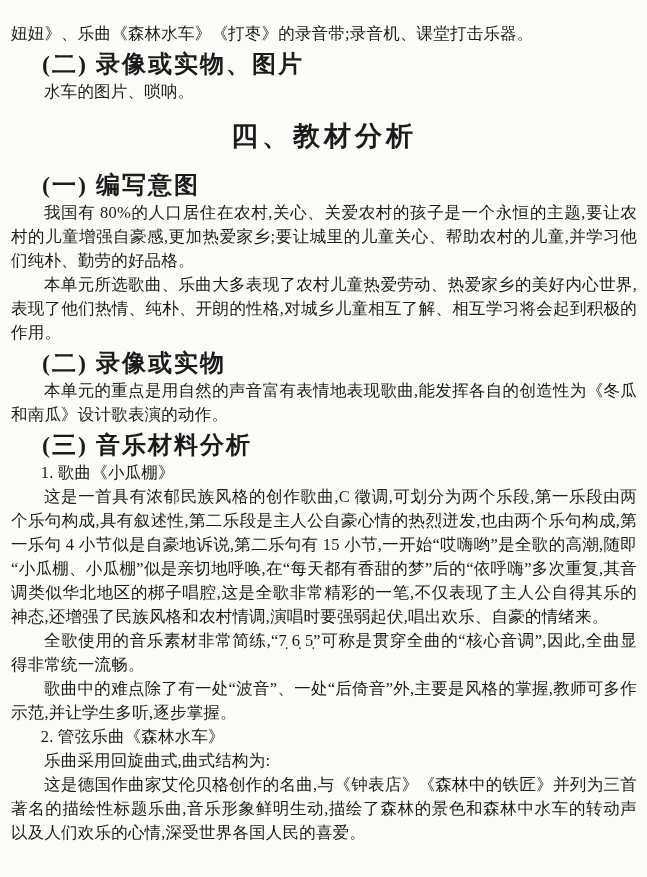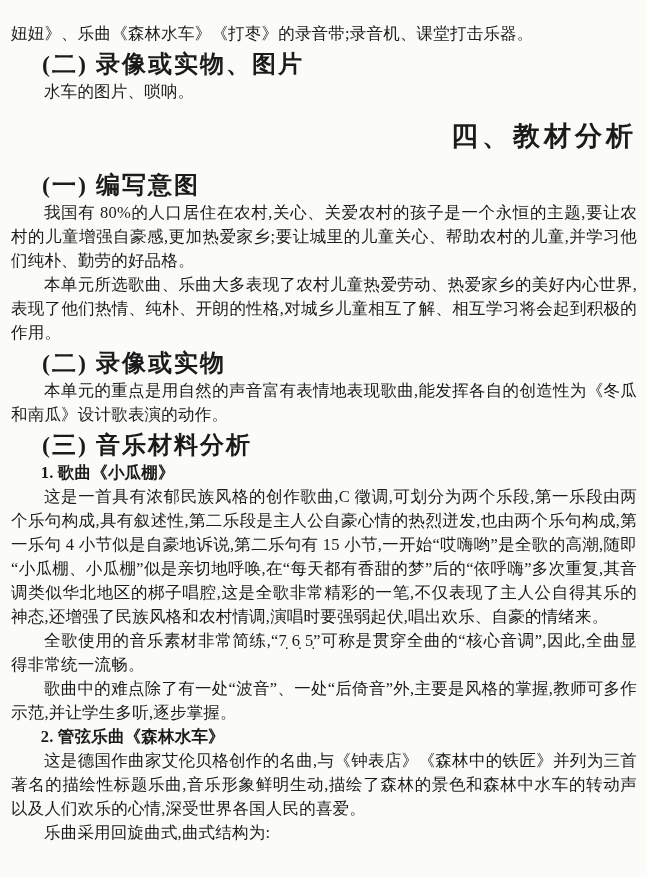--- a/index.html
+++ b/index.html
@@ -23,38 +23,38 @@
   }
   
   .bodyline, .para, .numitem {
     font-size: 16.5px;
     line-height: 24px;
     margin: 0;
     text-align: justify;
     letter-spacing: 0.2px;
   }
   .para { text-indent: 2em; }
-  .numitem { text-indent: 1.8em; font-weight: 700; }
+  .numitem { text-indent: 1.8em; font-weight: 400; }
   
   .secheading {
     font-family: Liberation Serif, serif;
     font-weight: bold;
     font-size: 24px;
     line-height: 26px;
     margin: 5px 0 3px 0;
     padding-left: 31px;
     letter-spacing: 2px;
   }
   
   .chaptertitle {
     font-family: "Liberation Sans", sans-serif;
     font-weight: bold;
     font-size: 27px;
     line-height: 36px;
-    text-align: right;
+    text-align: center;
     margin: 14px 0 18px 0;
     letter-spacing: 4px;
   }
 </style>
 </head>
 <body>
 
 <div class="page">
 
   <div class="bodyline">妞妞》、乐曲《森林水车》《打枣》的录音带;录音机、课堂打击乐器。</div>
@@ -81,17 +81,17 @@
   <div class="numitem">1. 歌曲《小瓜棚》</div>
 
   <div class="para">这是一首具有浓郁民族风格的创作歌曲,C 徵调,可划分为两个乐段,第一乐段由两个乐句构成,具有叙述性,第二乐段是主人公自豪心情的热烈迸发,也由两个乐句构成,第一乐句 4 小节似是自豪地诉说,第二乐句有 15 小节,一开始“哎嗨哟”是全歌的高潮,随即“小瓜棚、小瓜棚”似是亲切地呼唤,在“每天都有香甜的梦”后的“依呼嗨”多次重复,其音调类似华北地区的梆子唱腔,这是全歌非常精彩的一笔,不仅表现了主人公自得其乐的神态,还增强了民族风格和农村情调,演唱时要强弱起伏,唱出欢乐、自豪的情绪来。</div>
 
   <div class="para">全歌使用的音乐素材非常简练,“7̣ 6̣ 5̣”可称是贯穿全曲的“核心音调”,因此,全曲显得非常统一流畅。</div>
 
   <div class="para">歌曲中的难点除了有一处“波音”、一处“后倚音”外,主要是风格的掌握,教师可多作示范,并让学生多听,逐步掌握。</div>
 
   <div class="numitem">2. 管弦乐曲《森林水车》</div>
 
+  <div class="para">乐曲采用回旋曲式,曲式结构为:</div>
+
   <div class="para">这是德国作曲家艾伦贝格创作的名曲,与《钟表店》《森林中的铁匠》并列为三首著名的描绘性标题乐曲,音乐形象鲜明生动,描绘了森林的景色和森林中水车的转动声以及人们欢乐的心情,深受世界各国人民的喜爱。</div>
-
-  <div class="para">乐曲采用回旋曲式,曲式结构为:</div>
 
 </div>
 
 </body></html>

